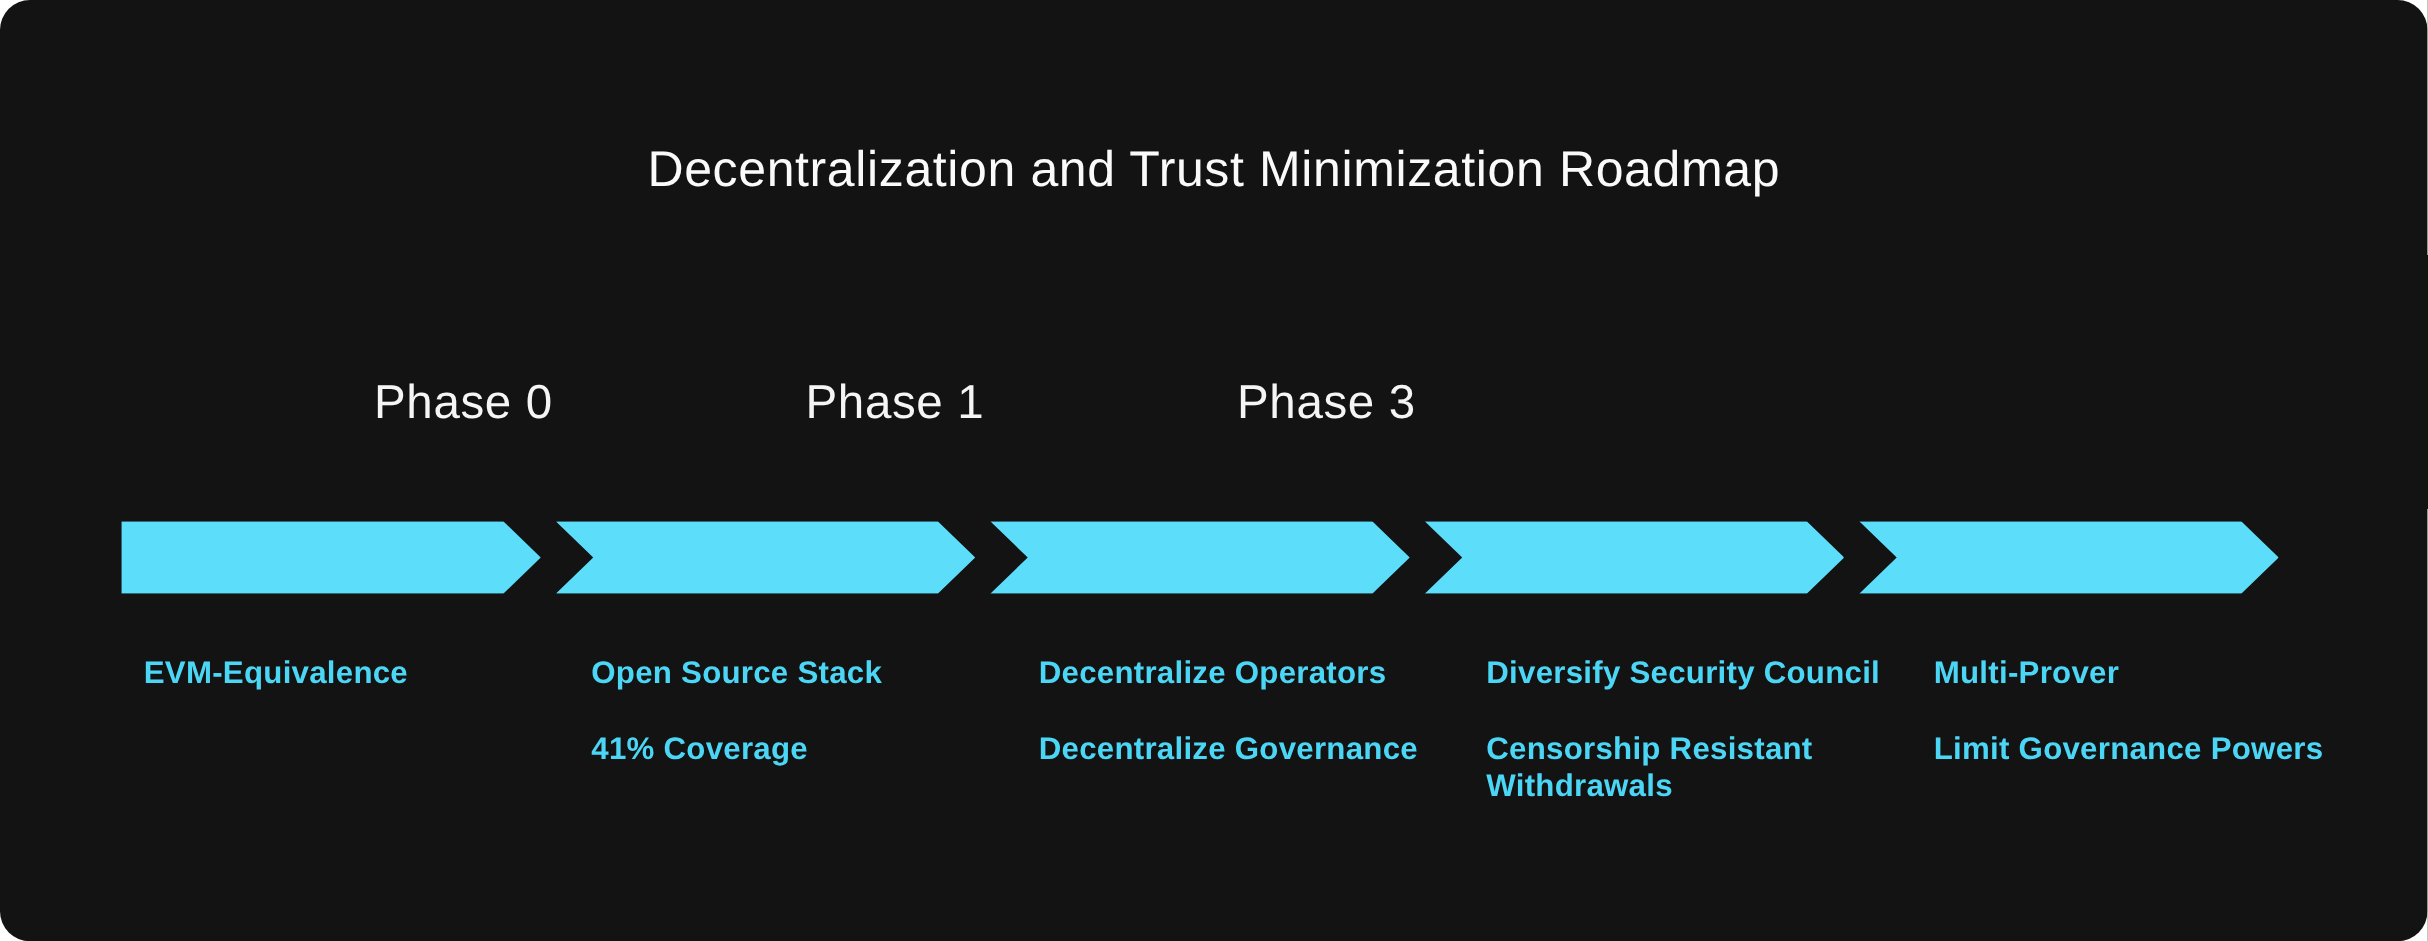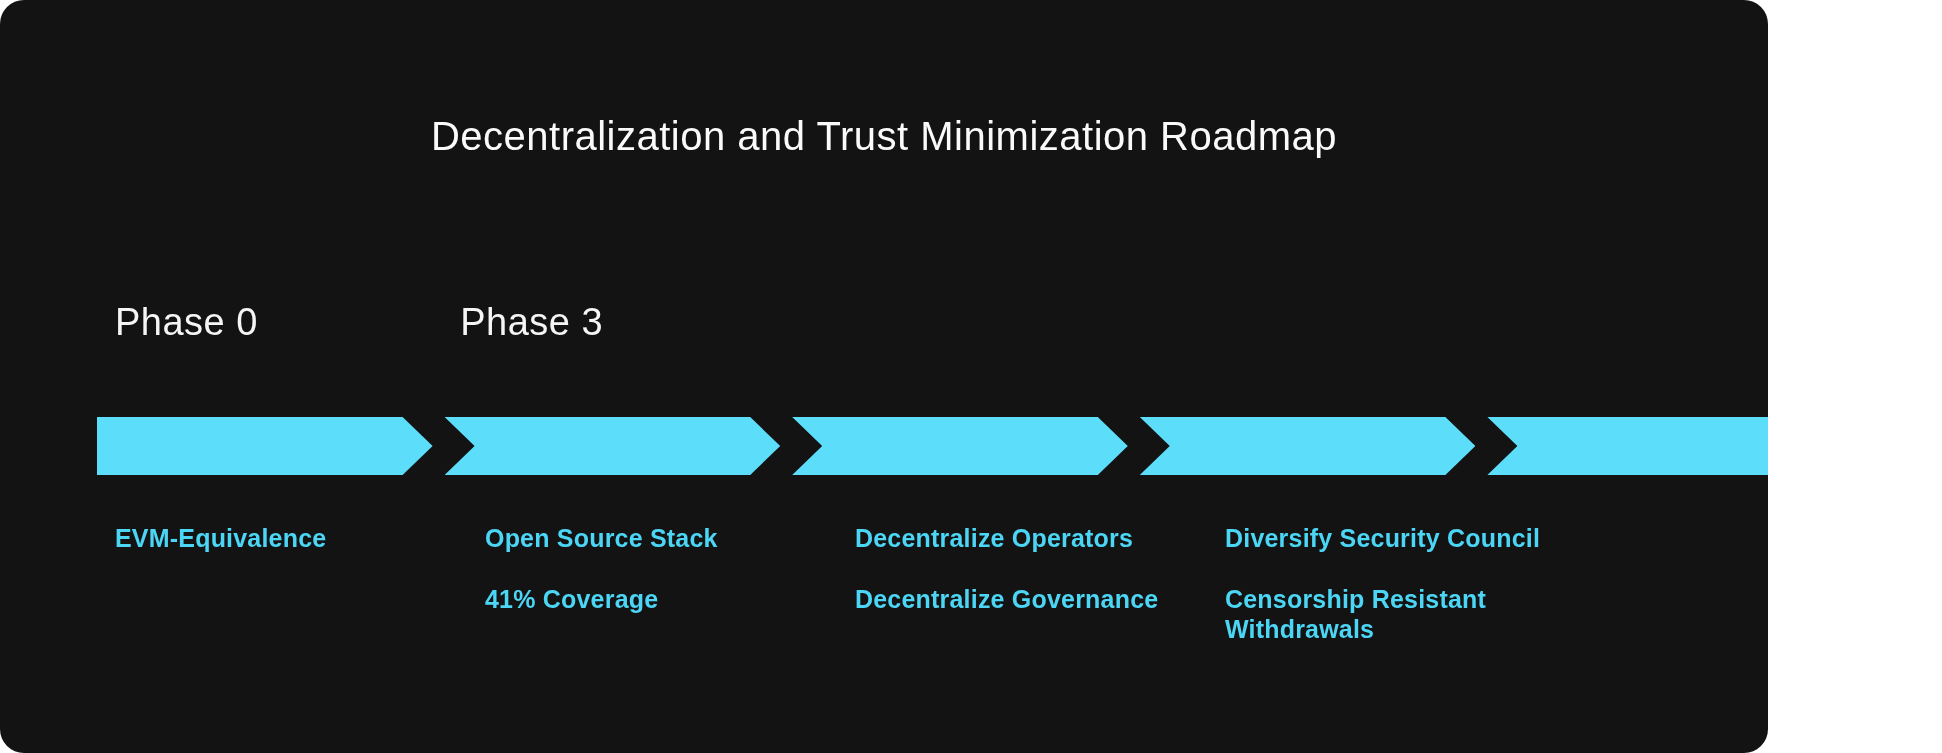--- a/index.html
+++ b/index.html
@@ -3,21 +3,21 @@
 <meta charset="utf-8">
 <style>
   html, body {
     margin: 0;
     padding: 0;
     background: #ffffff;
     font-family: "Liberation Sans", sans-serif;
   }
   .card {
     position: relative;
-    width: 1768px;
+    width: 1942px;
     height: 753px;
     background: var(--card-bg, #131313);
     border-radius: 24px;
     overflow: hidden;
   }
   .title {
     position: absolute;
     top: 114px;
     left: 0;
     right: 0;
@@ -40,41 +40,41 @@
     grid-template-columns: repeat(5, 1fr);
   }
   .phase-label {
     padding-left: 18px;
     font-size: 38px;
     font-weight: 400;
     letter-spacing: 0.5px;
     color: var(--label-color, #f5f5f5);
     line-height: 48px;
     white-space: nowrap;
+    text-align: right;
   }
   .arrows-row {
     display: flex;
     gap: 12px;
     margin-top: 71px;
     height: 58px;
   }
   .arrow {
     flex: 1;
     height: 58px;
     background: var(--arrow-color, #5cdefb);
     clip-path: polygon(0 0, calc(100% - 30px) 0, 100% 50%, calc(100% - 30px) 100%, 0 100%, 30px 50%);
   }
   .arrow.first {
     clip-path: polygon(0 0, calc(100% - 30px) 0, 100% 50%, calc(100% - 30px) 100%, 0 100%);
   }
   .items-row {
     display: grid;
     grid-template-columns: repeat(5, 1fr);
     margin-top: 48px;
-    gap: 12px;
   }
   .items-cell {
     padding-left: 18px;
   }
   .phase-item {
     width: 340px;
     font-size: 25px;
     font-weight: 700;
     line-height: 30px;
     letter-spacing: 0.2px;
@@ -83,20 +83,21 @@
   }
 </style>
 </head>
 <body style="background: rgb(255, 255, 255);">
 
 <div class="card">
   <h1 class="title">Decentralization and Trust Minimization Roadmap</h1>
   <div class="roadmap">
     <div class="labels-row" id="labels-row">
         <div class="phase-label">Phase 0</div>
+        <div class="phase-label">Phase 1</div>
         <div class="phase-label">Phase 3</div>
       </div>
     <div class="arrows-row" id="arrows-row">
         <div class="arrow first"></div>
         <div class="arrow"></div>
         <div class="arrow"></div>
         <div class="arrow"></div>
         <div class="arrow"></div>
       </div>
     <div class="items-row" id="items-row">
@@ -108,15 +109,19 @@
           <div class="phase-item">41% Coverage</div>
         </div>
         <div class="items-cell">
           <div class="phase-item">Decentralize Operators</div>
           <div class="phase-item">Decentralize Governance</div>
         </div>
         <div class="items-cell">
           <div class="phase-item">Diversify Security Council</div>
           <div class="phase-item">Censorship Resistant Withdrawals</div>
         </div>
+        <div class="items-cell">
+          <div class="phase-item">Multi-Prover</div>
+          <div class="phase-item">Limit Governance Powers</div>
+        </div>
       </div>
   </div>
 </div>
 
 </body></html>

